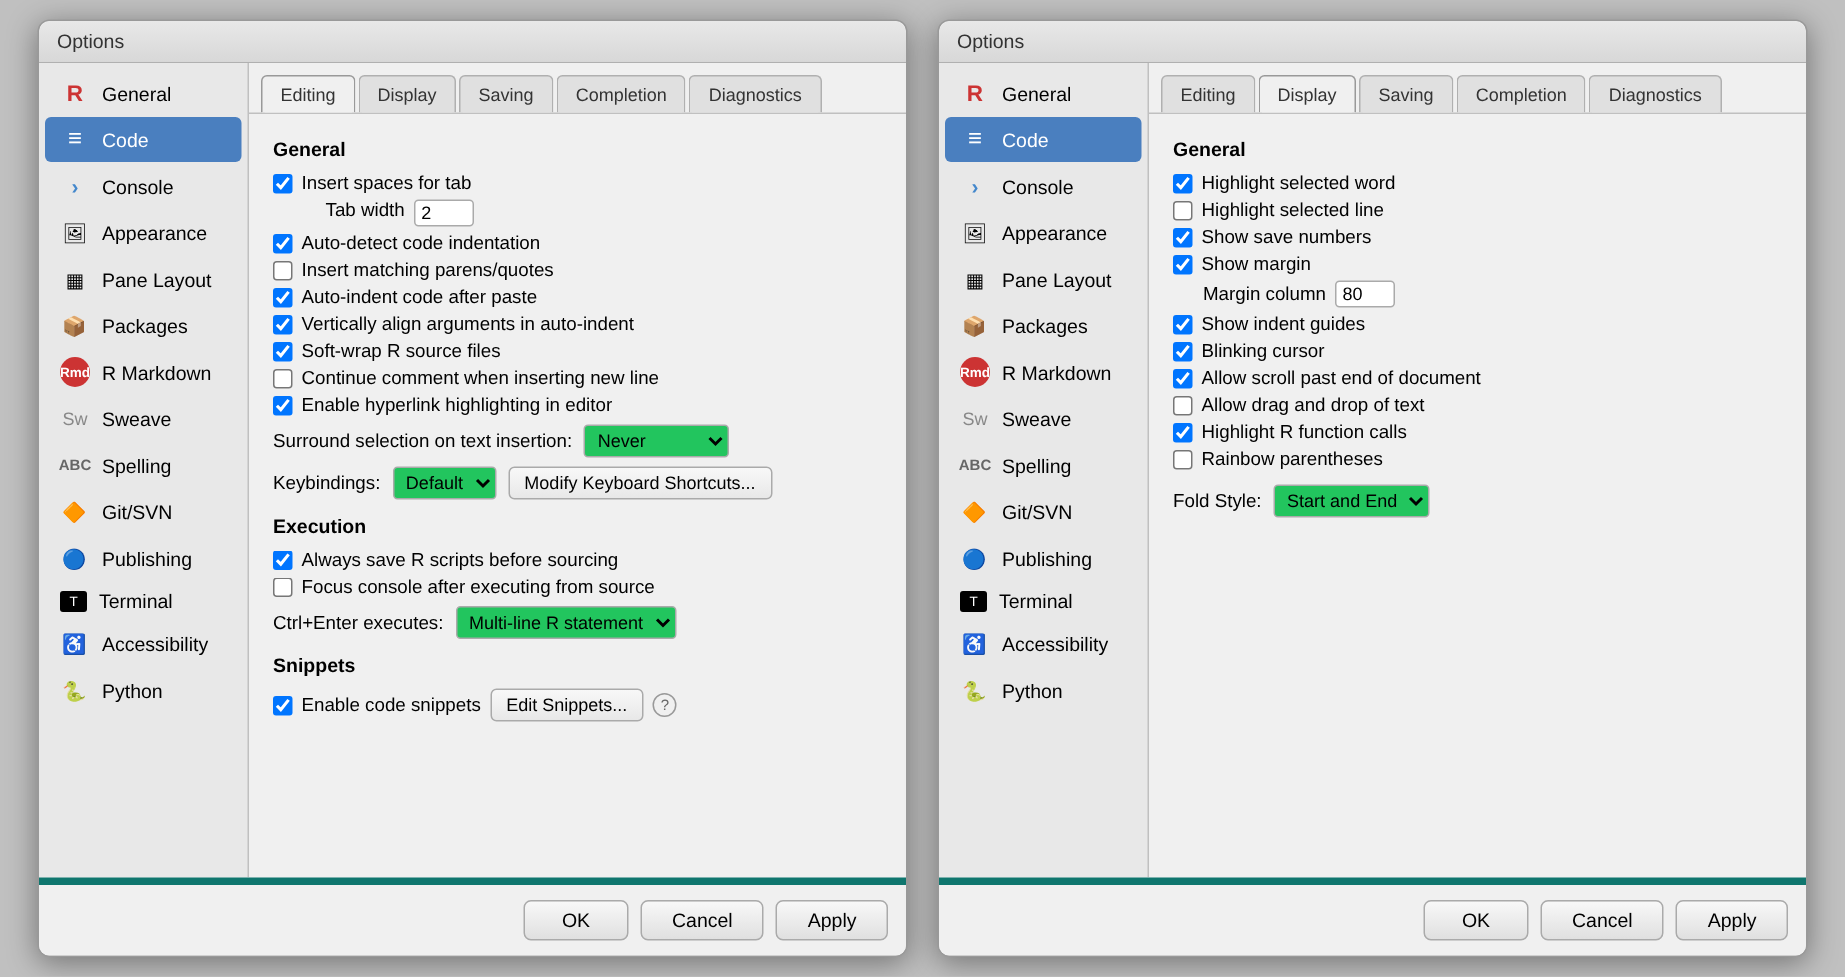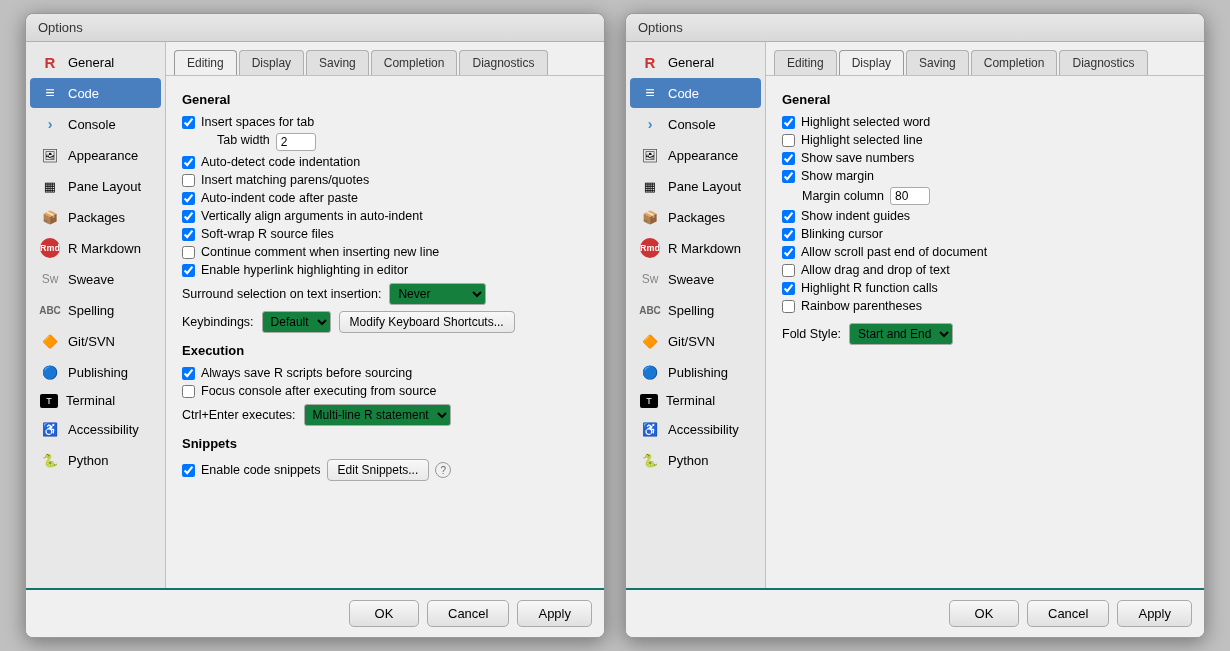--- a/index.html
+++ b/index.html
@@ -166,21 +166,21 @@
       align-items: center;
       gap: 8px;
       margin: 6px 0;
       font-size: 12.5px;
     }
 
     select {
       padding: 2px 4px;
       border: 1px solid #aaa;
       border-radius: 3px;
-      background: #15803d;
+      background: #22c55e;
       font-size: 12px;
       cursor: pointer;
     }
 
     .btn-small {
       padding: 3px 10px;
       border: 1px solid #aaa;
       border-radius: 4px;
       background: linear-gradient(to bottom, #f8f8f8, #e8e8e8);
       font-size: 12px;
@@ -198,21 +198,21 @@
       font-size: 10px;
       color: #666;
       cursor: pointer;
     }
 
     .dialog-footer {
       display: flex;
       justify-content: flex-end;
       padding: 10px 12px;
       gap: 8px;
-      border-top: 2px solid #0f766e;
+      border-top: 5px solid #0f766e;
       background: #f0f0f0;
     }
 
     .btn-footer {
       padding: 5px 20px;
       border: 1px solid #aaa;
       border-radius: 5px;
       background: linear-gradient(to bottom, #f8f8f8, #e0e0e0);
       font-size: 13px;
       cursor: pointer;

